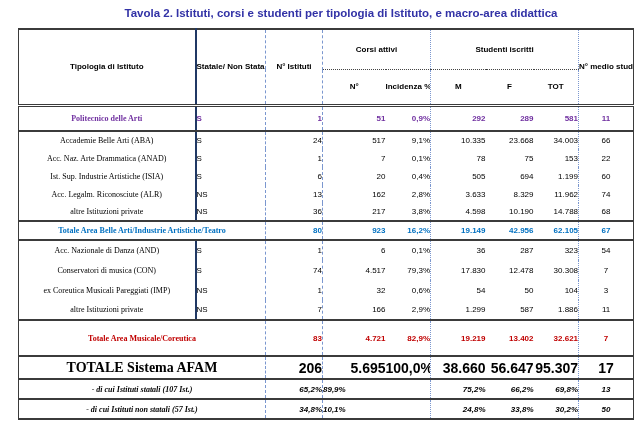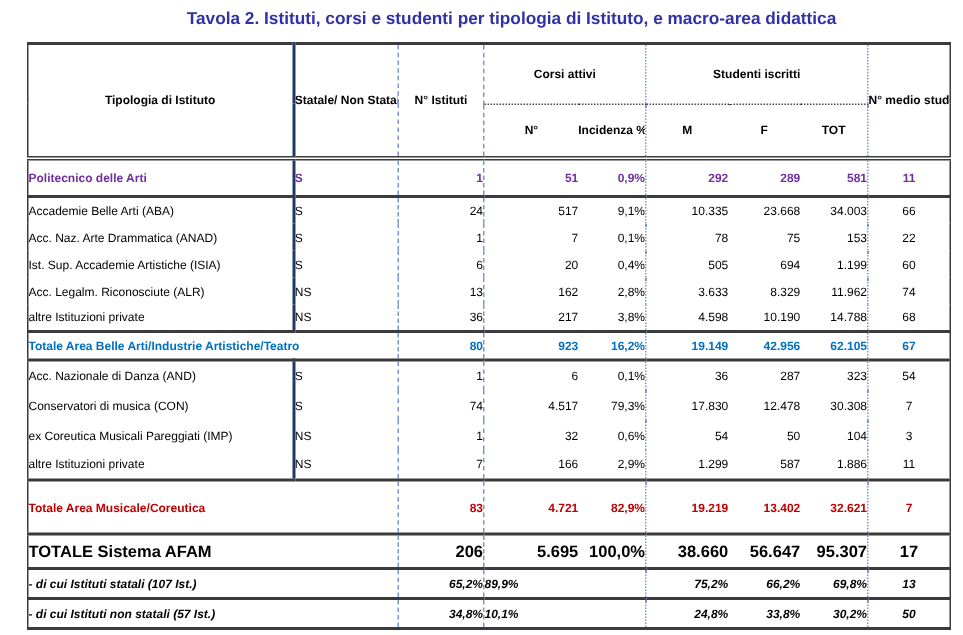--- a/index.html
+++ b/index.html
@@ -43,37 +43,37 @@
   th { font-weight: bold; text-align: center; margin-top: 30px; }
   th.pre, td.pre { white-space: pre-line; line-height: 10px; }
   th.hd    { border-bottom: 3px double #3b3b3b; }
   th.hgrp  { border-bottom: 1px dotted #444444; font-size: 8.5px; }
   tr.h2 th { border-bottom: 3px double #3b3b3b; }
   
   .bnavy { border-left: 2px solid #203864; }
   .bdash { border-left: 1px dashed #7b97cf; }
   .bdot  { border-left: 1px dotted #7b97cf; }
   
-  td.c1  { text-align: left;  padding-left: 3px; }
+  td.c1  { text-align: center;  padding-left: 3px; font-family: Liberation Serif, serif; }
   td.c2  { text-align: left;  padding-left: 11px; }
   td.c3  { text-align: right; padding-right: 14px; }
   td.c4  { text-align: right; padding-right: 9px; }
   td.c5  { text-align: right; padding-right: 9px; }
   td.c6  { text-align: right; padding-right: 9px; }
   td.c7  { text-align: right; padding-right: 7px; }
   td.c8  { text-align: right; padding-right: 6px; }
   td.c9  { text-align: center; }
   td.ccorsi { text-align: left; margin-top: 14px; }
   
   tr.rowP  { height: 26px; } tr.rowP td  { color: #7030a0; font-weight: bold; }
   tr.rowD1 { height: 18px; }
   tr.rowD2 { height: 20px; }
   tr.rowTB { height: 19px; } tr.rowTB td { color: #0070c0; font-weight: bold; }
   tr.rowTM { height: 36px; } tr.rowTM td { color: #c00000; font-weight: bold; }
-  tr.rowAF { height: 23px; } tr.rowAF td { font-weight: bold; font-size: 11px; margin-top: 14px; }
+  tr.rowAF { height: 23px; } tr.rowAF td { font-weight: bold; font-size: 14px; margin-top: 14px; }
   tr.rowDC { height: 20px; } tr.rowDC td { font-weight: bold; font-style: italic; }
   tr.sep td { border-bottom: 2px solid #3b3b3b; }
 </style>
 </head>
 <body>
 
 <div class="title">
   <div>Tavola 2. Istituti, corsi e studenti per tipologia di Istituto, e macro-area didattica</div>
 </div>
 
@@ -139,21 +139,21 @@
       <td class="c2 bnavy">S</td>
       <td class="c3 bdash">1</td>
       <td class="c4 bdash">7</td>
       <td class="c5">0,1%</td>
       <td class="c6 bdot">78</td>
       <td class="c7">75</td>
       <td class="c8">153</td>
       <td class="c9 bdot">22</td>
     </tr>
     <tr class="rowD1">
-      <td class="c1">Ist. Sup. Accademie Artistiche (ISIA)</td>
+      <td class="c1">Ist. Sup. Industrie Artistiche (ISIA)</td>
       <td class="c2 bnavy">S</td>
       <td class="c3 bdash">6</td>
       <td class="c4 bdash">20</td>
       <td class="c5">0,4%</td>
       <td class="c6 bdot">505</td>
       <td class="c7">694</td>
       <td class="c8">1.199</td>
       <td class="c9 bdot">60</td>
     </tr>
     <tr class="rowD1">

